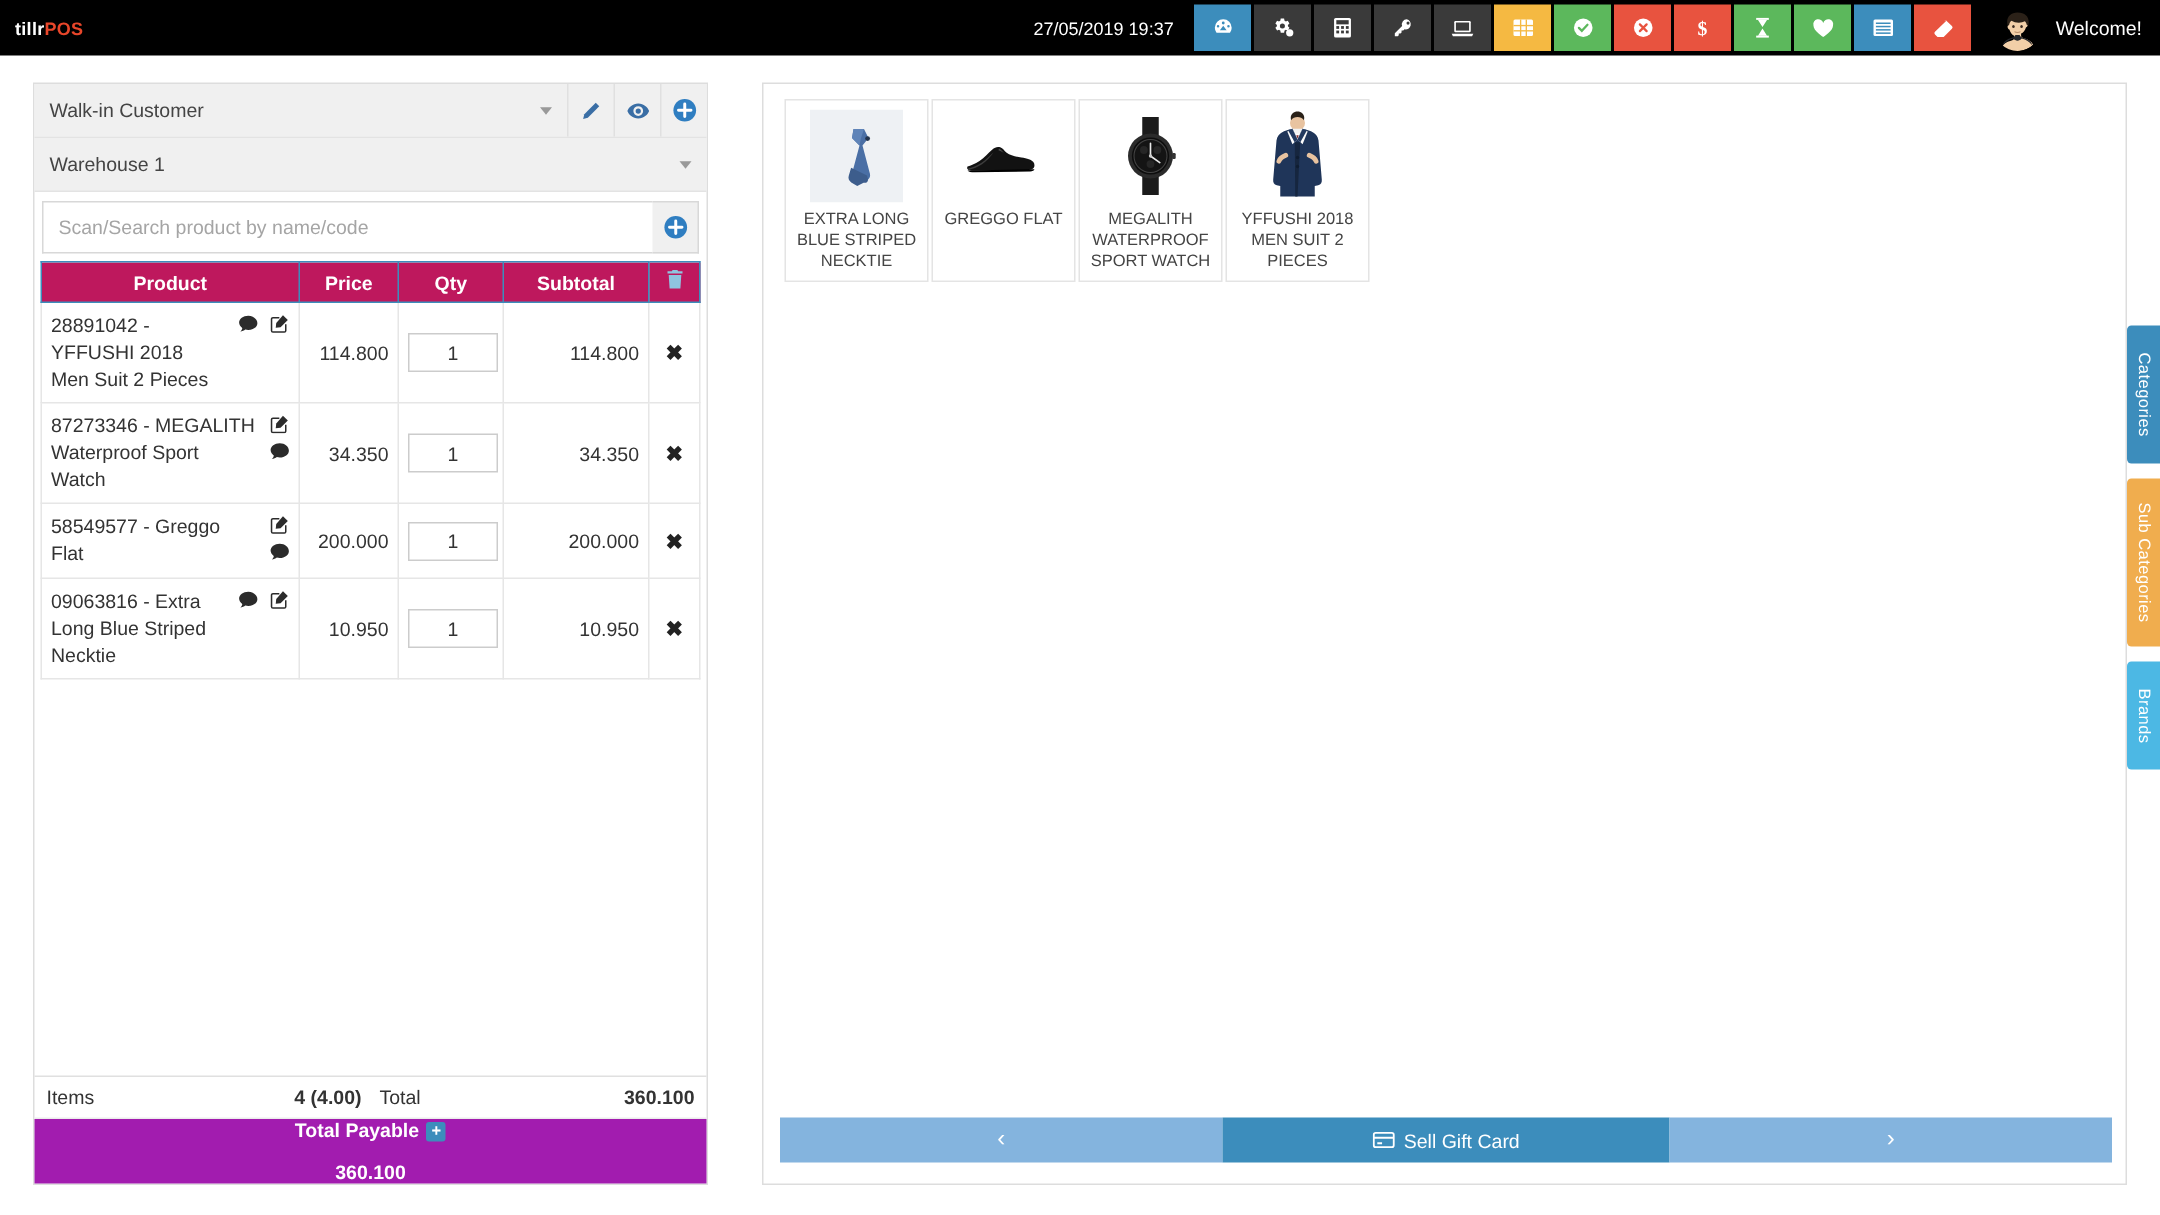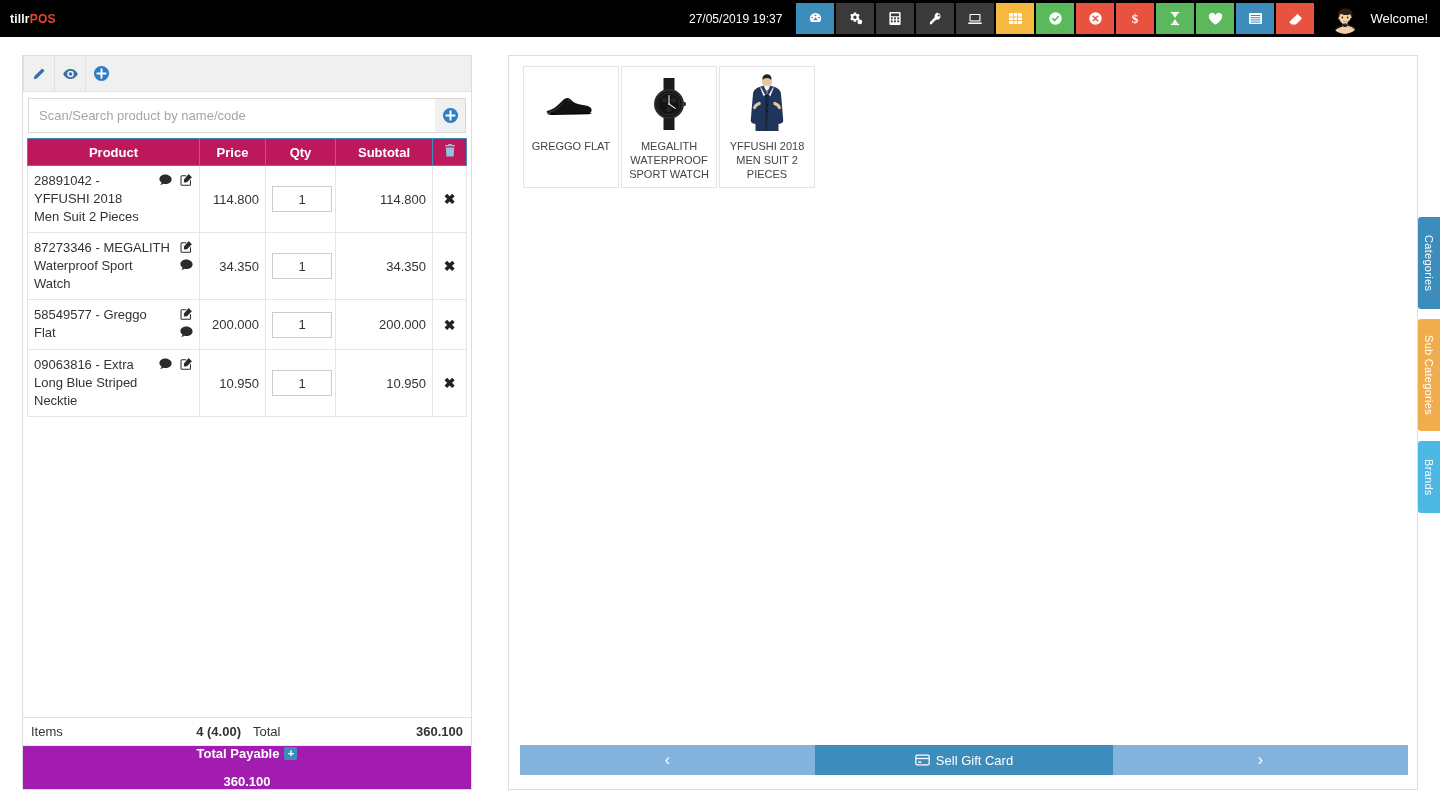--- a/index.html
+++ b/index.html
@@ -352,39 +352,47 @@
         <path d="M13.3 17.3c.5.5 2.9.5 3.4 0" stroke="#b98f6b" stroke-width=".8" fill="none" stroke-linecap="round"></path>
       </svg>
     </span>
     <span class="welcome">Welcome!</span>
   </div>
 </div>
 
 <div class="left-panel">
 
   <div class="row-customer">
+    <div class="cust-select">
+      <span>Walk-in Customer</span>
+      <span class="caret-sm"></span>
+    </div>
     <div class="cust-btn">
       <svg width="14" height="14" viewBox="0 0 16 16" fill="#3a6ea5">
           <path d="M11.6 1.7 14.3 4.4 5.6 13.1 2 14l.9-3.6z"></path>
         </svg>
     </div>
     <div class="cust-btn">
       <svg width="15" height="14" viewBox="0 0 18 14" fill="#3a6ea5">
           <path d="M9 1C4.6 1 1.3 4.2.3 7c1 2.8 4.3 6 8.7 6s7.7-3.2 8.7-6c-1-2.8-4.3-6-8.7-6zm0 2.1a3.9 3.9 0 1 1 0 7.8 3.9 3.9 0 0 1 0-7.8z"></path>
           <circle cx="9" cy="7" r="2.1" fill="#3a6ea5"></circle>
         </svg>
     </div>
     <div class="cust-btn">
       <svg width="17" height="17" viewBox="0 0 18 18">
           <circle cx="9" cy="9" r="8" fill="#2f7ec1"></circle>
           <path d="M9 4.6v8.8M4.6 9h8.8" stroke="#fff" stroke-width="2.1" stroke-linecap="round"></path>
         </svg>
     </div>
   </div>
 
+  <div class="row-warehouse">
+    <span>Warehouse 1</span>
+    <span class="caret-sm"></span>
+  </div>
 
   <div class="row-search">
     <input class="search-input" type="text" placeholder="Scan/Search product by name/code" style="">
     <div class="search-add">
       <svg width="17" height="17" viewBox="0 0 18 18">
           <circle cx="9" cy="9" r="8" fill="#2f7ec1"></circle>
           <path d="M9 4.6v8.8M4.6 9h8.8" stroke="#fff" stroke-width="2.1" stroke-linecap="round"></path>
         </svg>
     </div>
   </div>
@@ -529,20 +537,32 @@
       <span class="pl"><span>Total Payable</span><span class="plus-sq">+</span></span>
       <span>360.100</span>
     </div>
   </div>
 
 </div>
 
 <div class="right-panel">
   <div class="prod-grid">
 
+    <div class="prod-card">
+      <span class="prod-img">
+        <svg width="62" height="62" viewBox="0 0 62 62">
+          <rect width="62" height="62" fill="#eef1f4"></rect>
+          <path d="M29 13h7l3 6-4 5 5 19c.4 1.7-.5 3.4-2.1 4.2l-4.2 2.1-4-2.4c-1.5-.9-2.2-2.6-1.7-4.2L33 24l-5-5z" fill="#4a6fa5"></path>
+          <path d="M33 24l-5-5 1-6h7l-2 6z" fill="#5f84b8"></path>
+          <path d="M35.7 48.9 31.5 51l-4-2.4c-1.5-.9-2.2-2.6-1.7-4.2l1.6-5.6 10.6 5.2.6 2.3c.3 1.1-.3 2.2-1.3 2.6z" fill="#3d5d8c"></path>
+          <circle cx="38.4" cy="19.4" r="1.6" fill="#23344d"></circle>
+        </svg>
+      </span>
+      <span class="prod-name">EXTRA LONG BLUE STRIPED NECKTIE</span>
+    </div>
 
     <div class="prod-card">
       <span class="prod-img">
         <svg width="62" height="62" viewBox="0 0 62 62">
           <rect width="62" height="62" fill="#ffffff"></rect>
           <path d="M7 38c2-.5 5-1.6 8-3.6 3.4-2.3 6-5.5 8.4-7.6 1.8-1.6 3.6-2.3 5.4-1.6 1.9.7 2.6 2.3 4.3 3.6 2.4 1.8 5.9 2.6 9.8 3.2 3.9.6 6.8 1.4 8 3 .9 1.2.9 2.6.4 3.6-.6 1.1-1.9 1.6-3.6 1.7l-36.4.6c-2.3 0-4-.5-4.4-1.4-.3-.6 0-1.2.1-1.5z" fill="#121212"></path>
           <path d="M7.3 39.4c2.5-.6 6-1.9 9.3-4.1 3.1-2.1 5.6-4.8 7.7-6.6-1.7 2.6-4.3 5.6-7.6 7.8-3.1 2-6.4 3.2-9 3.8z" fill="#3d3d3d"></path>
           <path d="M28 26c1.2.6 2 1.7 3.2 2.9-1.4-.8-2.6-1.5-3.6-1.8z" fill="#4a4a4a"></path>
           <path d="M7 40.6l44.6-.8c-.2.9-1.3 1.4-2.8 1.5l-37 .6c-2.5 0-4.3-.5-4.8-1.3z" fill="#000"></path>
         </svg>

